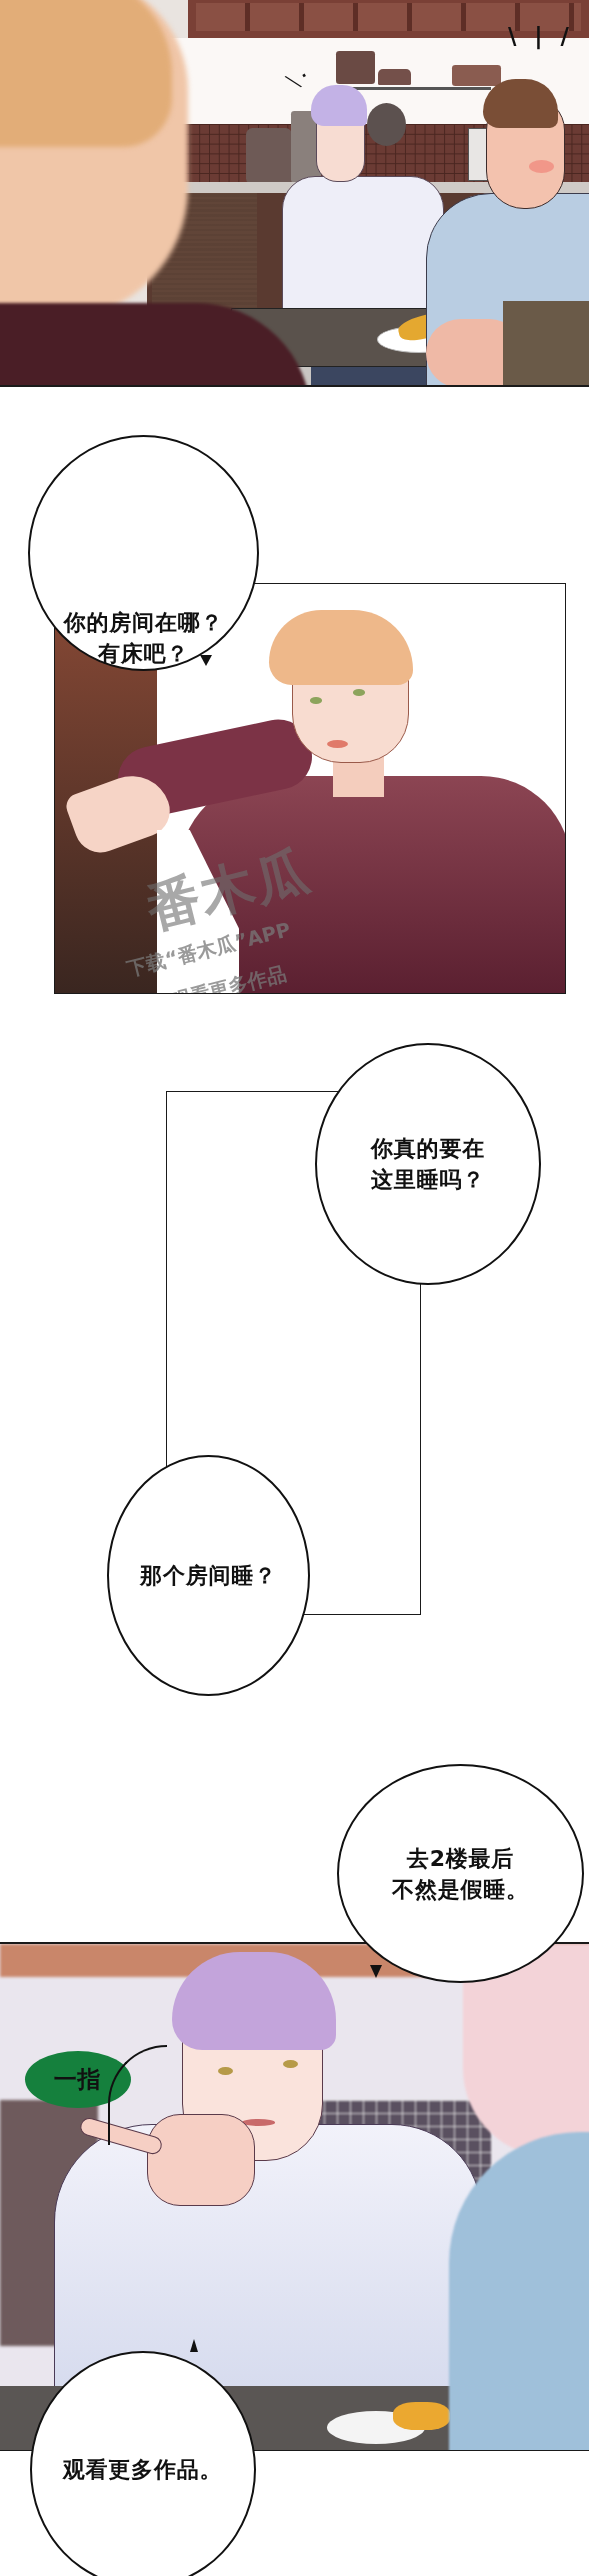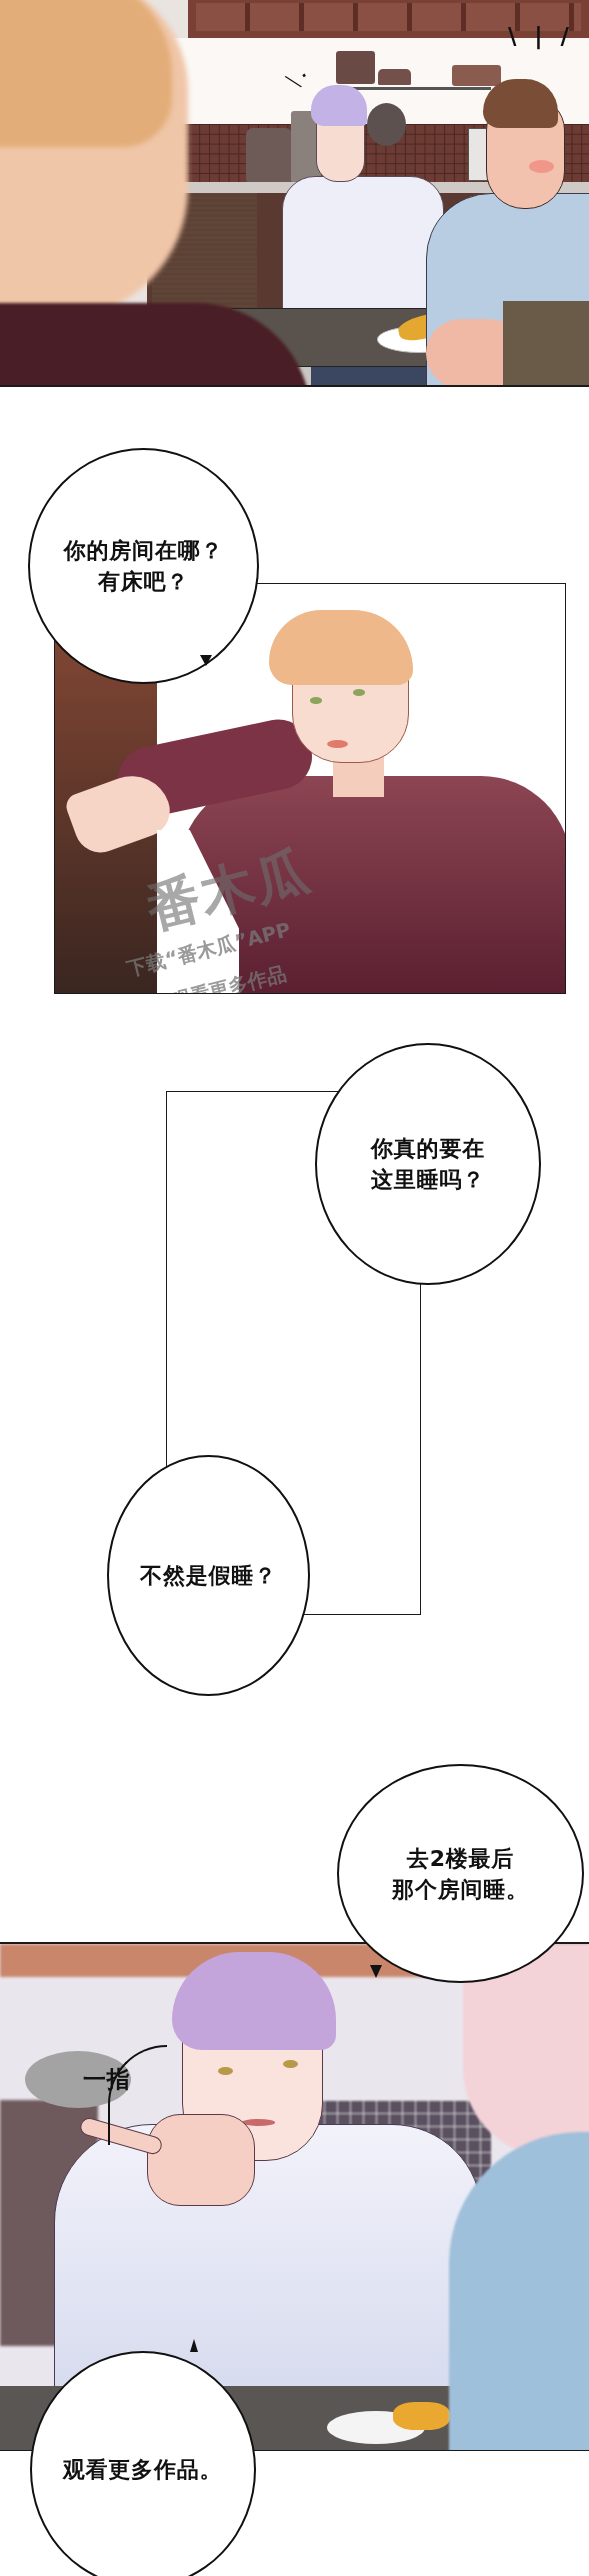--- a/index.html
+++ b/index.html
@@ -86,35 +86,35 @@
   <div class="abs" style="left:272px; top:156px; width:21px; height:8.2px; background:#e07a6a; border-radius:50%;"></div>
   <div class="abs" style="left:255px; top:113px; width:11.5px; height:6.5px; background:#8da45c; border-radius:50%;"></div>
   <div class="abs" style="left:298px; top:105px; width:11.5px; height:6.5px; background:#8da45c; border-radius:50%;"></div>
   <div class="abs" style="left:102px; top:246px; width:82px; height:164px; background:#ffffff; clip-path:polygon(0 0,40% 0,100% 60%,100% 100%,0 100%);"></div>
 
   <div class="wm" style="left:90px; top:270px; font-size:54px; letter-spacing:1.6px; color:rgba(110,110,110,0.6);">番木瓜</div>
   <div class="wm" style="left:70px; top:352px; font-size:19.6px;">下载“番木瓜”APP</div>
   <div class="wm" style="left:115px; top:390px; font-size:19.6px;">观看更多作品</div>
 </div>
 
-<div class="bubble" style="left:28px; top:448px; width:231px; height:236px;">
+<div class="bubble" style="left:28px; top:435px; width:231px; height:236px;align-items:flex-end;">
   <span class="bubble-text">你的房间在哪？
 有床吧？</span>
 </div>
 <div class="tail" style="left:200px; top:655px; border-left:6.5px solid transparent; border-right:6.5px solid transparent; border-top:11.5px solid #111;"></div>
 
 <div class="line-frame" style="left:166px; top:1091px; width:255px; height:524px;"></div>
 
 <div class="bubble" style="left:315px; top:1043px; width:226px; height:242px;">
   <span class="bubble-text">你真的要在
 这里睡吗？</span>
 </div>
 
 <div class="bubble" style="left:107px; top:1455px; width:203px; height:241px;">
-  <span class="bubble-text">不然是假睡？</span>
+  <span class="bubble-text">那个房间睡？</span>
 </div>
 
 <div class="panel" style="left:0; top:1942px; width:589px; height:509px; border:none; border-top:2.5px solid #1a1a1a; border-bottom:1.6px solid #1a1a1a; background:#eae6ee;">
   <div class="abs" style="left:0; top:0; width:589px; height:33px; background:#c9866a; filter:blur(1.6px);"></div>
   <div class="abs" style="left:0; top:156px; width:98px; height:246px; background:#6e5a5c; filter:blur(1.6px);"></div>
   <div class="abs" style="left:311px; top:156px; width:180px; height:90px; filter:blur(0.8px);
               background-color:#5a5060;
               background-image:linear-gradient(#ddd 0.8px, transparent 0.8px), linear-gradient(90deg,#ddd 0.8px, transparent 0.8px);
               background-size:13px 13px;"></div>
 
@@ -130,25 +130,25 @@
   <div class="abs" style="left:0; top:442px; width:589px; height:69px; background:#5a5654;"></div>
   <div class="abs" style="left:327px; top:467px; width:98px; height:33px; background:#f4f4f4; border-radius:50%;"></div>
   <div class="abs" style="left:393px; top:458px; width:57px; height:28px; background:#eba830; border-radius:40%;"></div>
 
   <div class="abs" style="left:463px; top:0; width:147px; height:213px; background:#f3d3d8; border-radius:33px 16.4px 65px 98px; filter:blur(0.8px);"></div>
   <div class="abs" style="left:449px; top:188px; width:164px; height:327px; background:#9fc0da; border-radius:131px 0 0 0; filter:blur(0.8px);"></div>
 </div>
 
 <div class="bubble" style="left:337px; top:1764px; width:247px; height:219px;">
   <span class="bubble-text">去2楼最后
-那个房间睡。</span>
+不然是假睡。</span>
 </div>
 <div class="tail" style="left:370px; top:1965px; border-left:6.5px solid transparent; border-right:6.5px solid transparent; border-top:13px solid #111;"></div>
 
-<div class="abs" style="left:24.6px; top:2051px; width:106px; height:57px; background:#a3a3a3; border-radius:50%; z-index:5; display:flex; align-items:center; justify-content:flex-end;">
+<div class="abs" style="left:24.6px; top:2051px; width:106px; height:57px; background:#15803d; border-radius:50%; z-index:5; display:flex; align-items:center; justify-content:center;">
   <span class="bubble-text" style="font-size:23px;">一指</span>
 </div>
 <div class="abs" style="left:108px; top:2045px; width:57px; height:98px; border-left:2.5px solid #111; border-top:2.5px solid #111; border-radius:65px 0 0 0; z-index:6;"></div>
 
 <div class="bubble" style="left:29.5px; top:2351px; width:226px; height:237px;">
   <span class="bubble-text">观看更多作品。</span>
 </div>
 <div class="tail" style="left:190px; top:2339px; border-left:4.9px solid transparent; border-right:4.9px solid transparent; border-bottom:13px solid #111;"></div>
 
 

